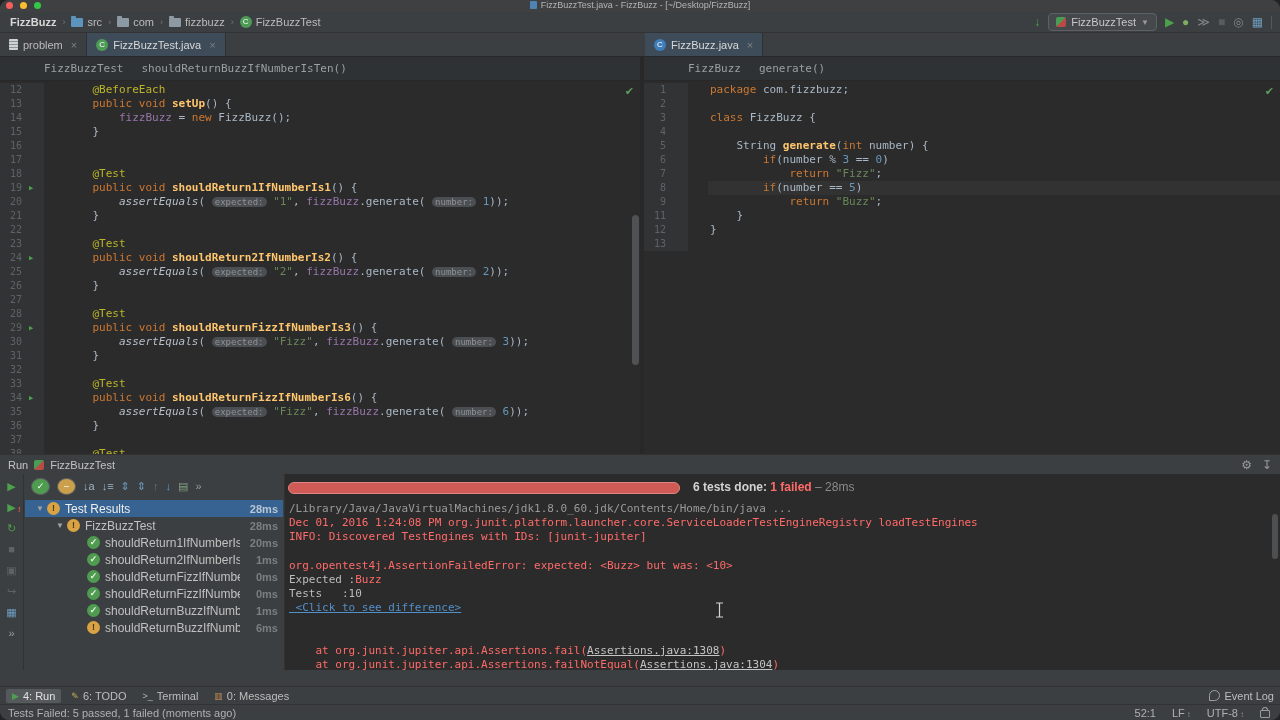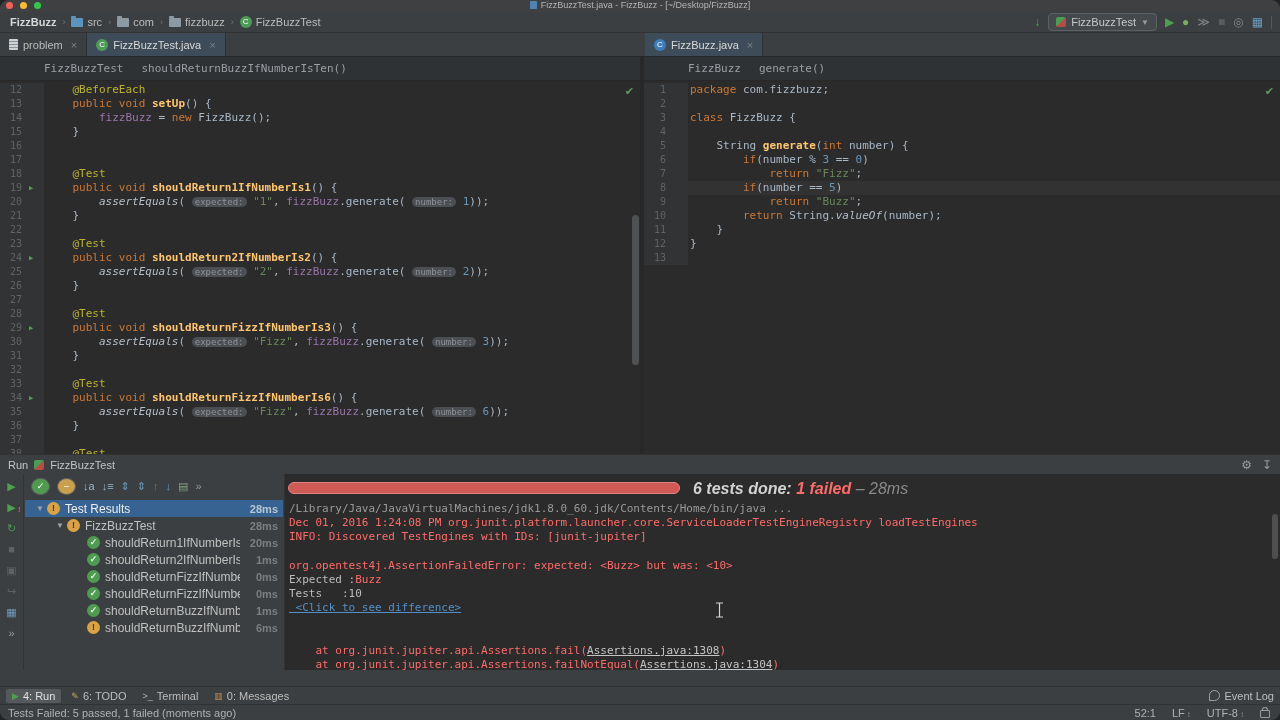--- a/index.html
+++ b/index.html
@@ -45,21 +45,21 @@
   
   .editor{position:absolute;top:57px;height:413px;background:#2b2b2b;overflow:hidden;}
   .editor.left{left:0;width:640px;}
   .editor.right{left:644px;width:636px;}
   .vdivider{position:absolute;left:640px;top:57px;width:4px;height:413px;background:#282828;}
   .crumbbar{height:24px;background:#2f3234;border-bottom:1px solid #282828;display:flex;gap:18px;align-items:center;
             padding-left:44px;font-family:"DejaVu Sans Mono",monospace;font-size:11px;color:#9b9fa3;box-sizing:border-box;}
   .ecrumb{cursor:default;}
   .code{position:absolute;top:24px;left:0;right:0;bottom:0;background:#2b2b2b;overflow:hidden;
         font-family:"DejaVu Sans Mono",monospace;font-size:11px;line-height:14px;padding-top:2px;}
-  .crow{display:flex;height:14px;}
+  .crow{display:flex;height:14px;gap:20px;}
   .gut{flex:0 0 44px;background:#313335;display:flex;align-items:center;}
   .lnum{width:22px;text-align:right;color:#606366;font-size:10px;}
   .rico{width:14px;text-align:center;color:#4da14d;font-size:7px;line-height:14px;margin-left:2px;cursor:pointer;}
   .cseg{white-space:pre;flex:1;padding-left:2px;}
   .hlrow .cseg{background:#323232;}
   .okmark{position:absolute;top:28px;right:6px;color:#5f9c5f;font-size:11px;}
   .scrollthumb{position:absolute;right:1px;top:158px;width:7px;height:150px;background:#4f5152;border-radius:4px;cursor:pointer;}
   
   .sg-k{color:#cc7832}.sg-a{color:#bbb529}.sg-m{color:#ffc66d;font-weight:bold}
   .sg-s{color:#6a8759}.sg-n{color:#6897bb}.sg-f{color:#9876aa}
@@ -88,21 +88,21 @@
   .trow.sel{background:#366391;color:#eee;}
   .texp{width:14px;color:#9fa3a6;font-size:8px;text-align:center;flex:0 0 14px;}
   .tic{flex:0 0 13px;width:13px;height:13px;border-radius:50%;font-size:9px;line-height:13px;text-align:center;margin-right:5px;font-weight:bold;}
   .tok{background:#4f9c51;color:#e8f3e8}.tfail{background:#d9a343;color:#4a3b12}
   .tlb{white-space:nowrap;overflow:hidden;flex:1;}
   .ttm{color:#7b7f82;font-size:11px;padding-right:5px;text-align:right;flex:0 0 38px;font-weight:bold;}
   .trow.sel .ttm{color:#b9c6d4;}
   .rp-console{position:absolute;left:284px;top:0;right:0;bottom:0;background:#2b2b2b;border-left:1px solid #323232;}
   .pill{position:absolute;left:3px;top:8px;width:392px;height:12px;background:#d05a56;border:1px solid #e0847f;
         border-radius:7px;box-sizing:border-box;}
-  .ptext{position:absolute;left:408px;top:6px;font-size:16px;white-space:nowrap;font-style:italic;}
+  .ptext{position:absolute;left:408px;top:6px;font-size:12px;white-space:nowrap;}
   .pt-done{color:#d3d3d3;font-weight:bold}.pt-failed{color:#ff6b68;font-weight:bold}.pt-time{color:#8a8a8a}
   #console-lines{position:absolute;left:4px;top:28px;right:14px;bottom:0;
                  font-family:"DejaVu Sans Mono",monospace;font-size:11px;line-height:14.2px;overflow:hidden;}
   .conline{height:14.2px;white-space:pre;}
   .cscroll{position:absolute;right:2px;top:40px;width:6px;height:45px;background:#4d4f51;border-radius:3px;cursor:pointer;}
   .ibeam{position:absolute;left:430px;top:128px;}
   
   .twbar{position:absolute;left:0;top:686px;width:1280px;height:18px;background:#3c3f41;border-top:1px solid #323232;
          display:flex;align-items:center;padding:0 6px;gap:4px;box-sizing:border-box;}
   .tw-item{display:flex;gap:4px;align-items:center;padding:1px 6px;font-size:11px;color:#bdbdbd;border-radius:2px;cursor:pointer;}
@@ -474,27 +474,20 @@
             <span class="rico"></span>
           </div>
           <div class="cseg"><span class="sg-p">        </span><span class="sg-k">if</span><span class="sg-p">(number == </span><span class="sg-n">5</span><span class="sg-p">)</span></div>
         </div>
         <div class="crow">
           <div class="gut">
             <span class="lnum">9</span>
             <span class="rico"></span>
           </div>
           <div class="cseg"><span class="sg-p">            </span><span class="sg-k">return</span><span class="sg-p"> </span><span class="sg-s">"Buzz"</span><span class="sg-p">;</span></div>
-        </div>
-        <div class="crow">
-          <div class="gut">
-            <span class="lnum">10</span>
-            <span class="rico"></span>
-          </div>
-          <div class="cseg"><span class="sg-p">        </span><span class="sg-k">return</span><span class="sg-p"> String.</span><span class="sg-i">valueOf</span><span class="sg-p">(number);</span></div>
         </div>
         <div class="crow">
           <div class="gut">
             <span class="lnum">11</span>
             <span class="rico"></span>
           </div>
           <div class="cseg"><span class="sg-p">    }</span></div>
         </div>
         <div class="crow">
           <div class="gut">

